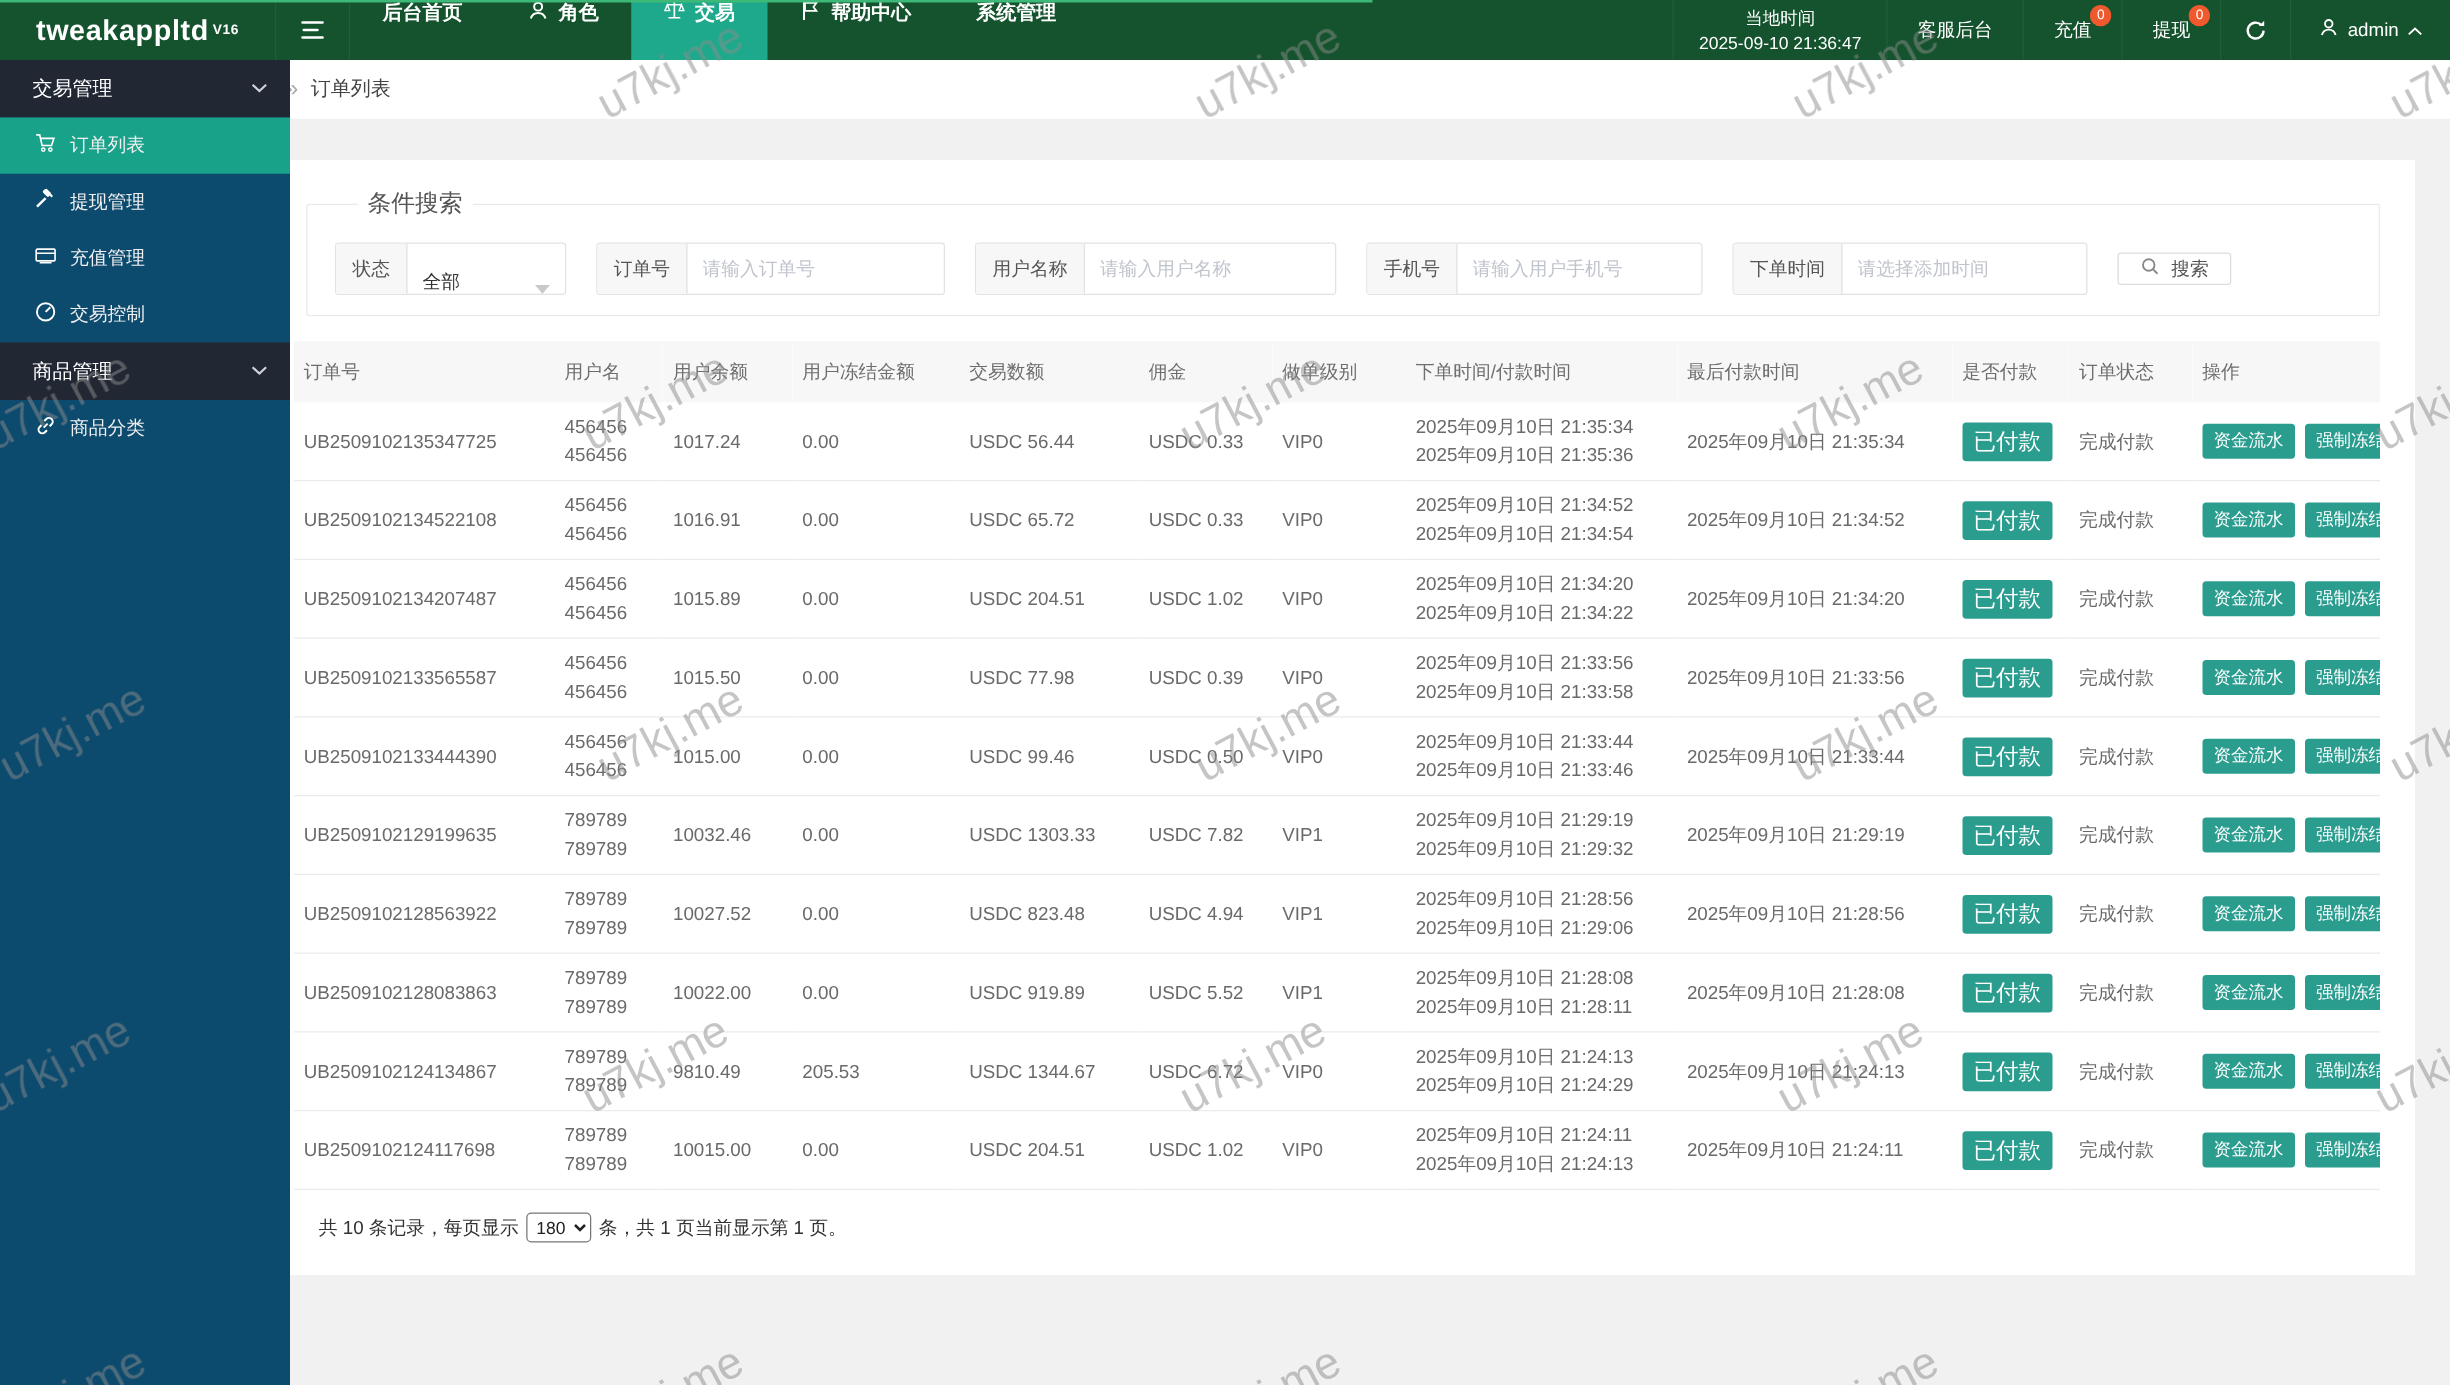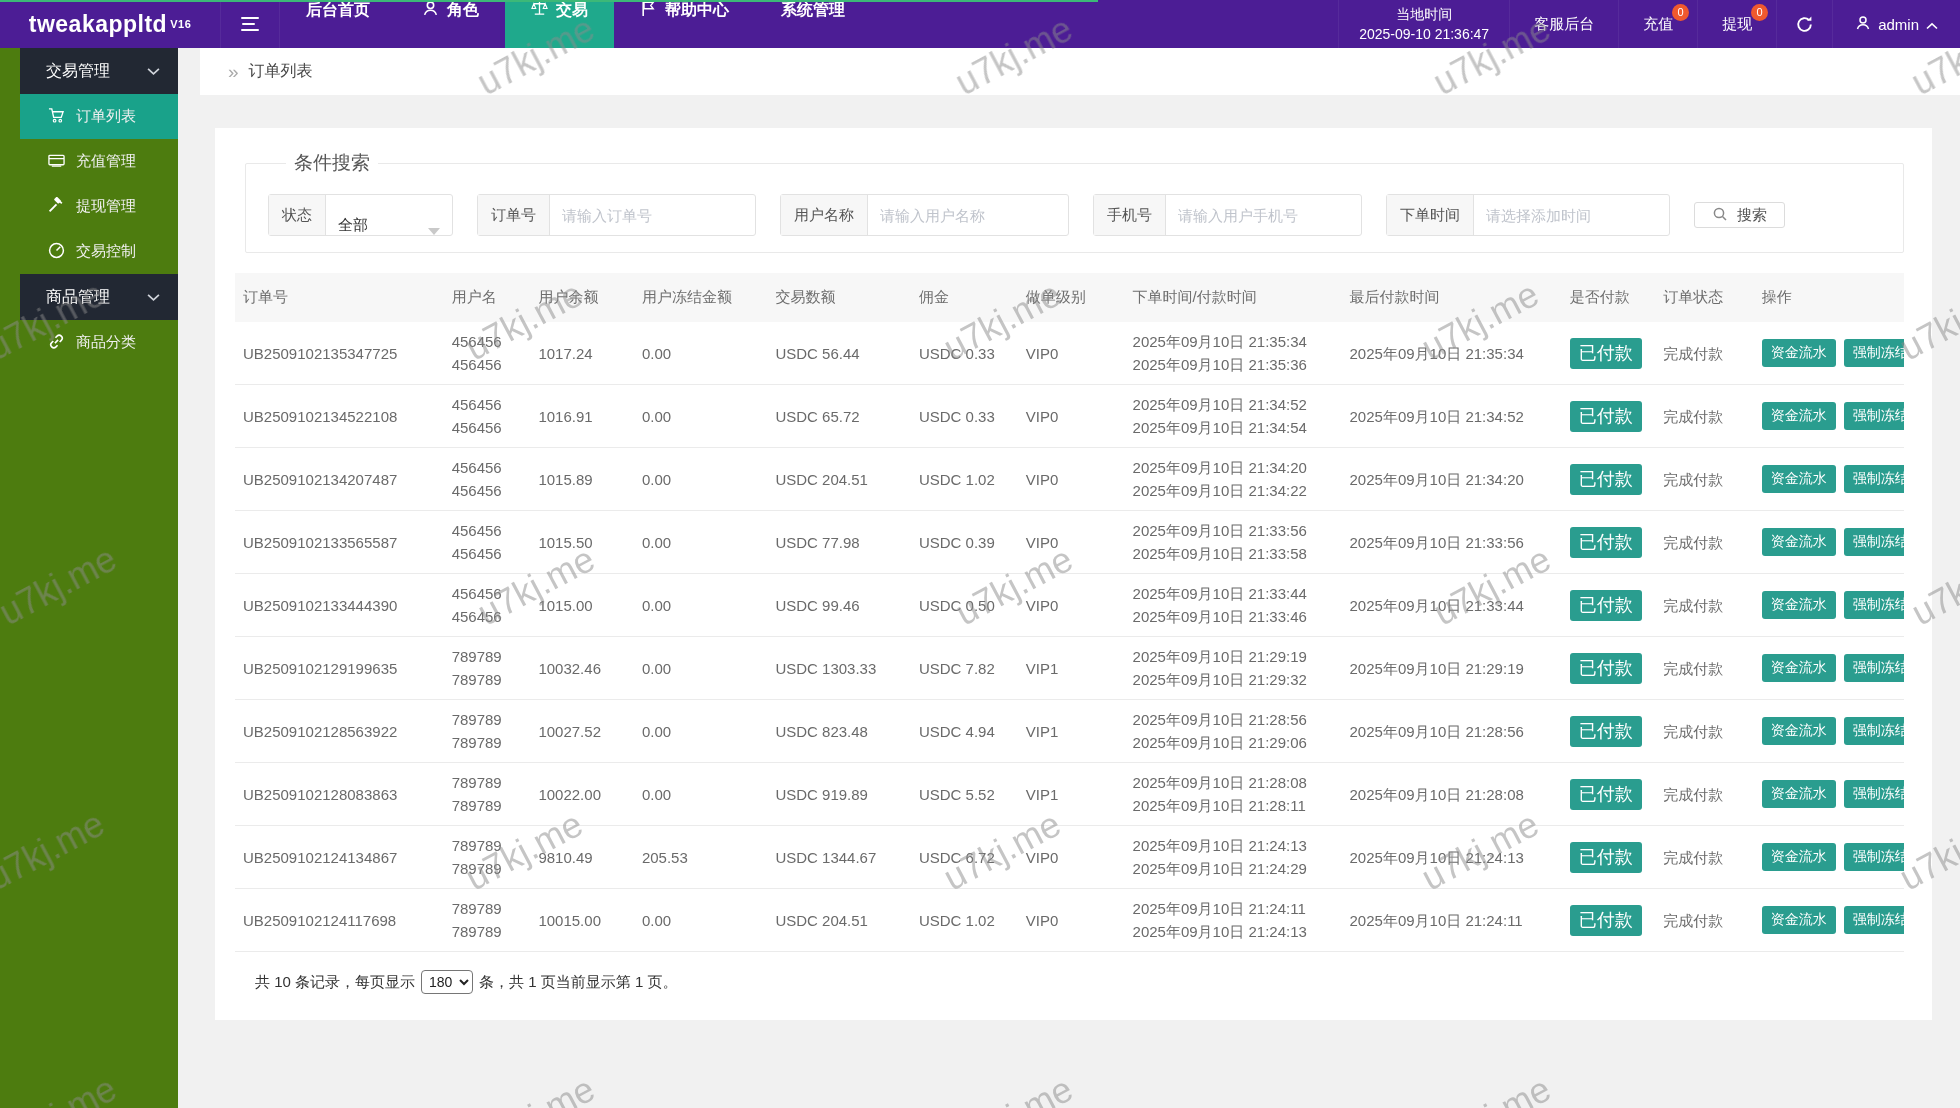--- a/index.html
+++ b/index.html
@@ -1,21 +1,21 @@
 <!DOCTYPE html>
 <html><head>
 <meta charset="utf-8">
 <style>
   * { margin:0; padding:0; box-sizing:border-box; }
   html,body { width:1960px; height:1108px; overflow:hidden;
     font-family:"Liberation Sans","DejaVu Sans",sans-serif; background:#f1f1f1; }
 
   
   .topbar { position:fixed; top:0; left:0; width:1960px; height:48px;
-    background:#4c1d95; color:#fff; display:flex; align-items:stretch; z-index:20; }
+    background:#14532d; color:#fff; display:flex; align-items:stretch; z-index:20; }
   .progress-line { position:absolute; top:0; left:0; height:2px; width:56%;
     background:#3cb878; z-index:30; }
   .logo { width:220px; display:flex; align-items:center; justify-content:center;
     font-size:23px; font-weight:bold; letter-spacing:.5px; }
   .logo sup { font-size:11px; font-weight:bold; margin-left:3px; }
   .burger { width:60px; display:flex; flex-direction:column; gap:4px;
     align-items:center; justify-content:center; cursor:pointer;
     border-left:1px solid rgba(255,255,255,.06); border-right:1px solid rgba(255,255,255,.06); }
   .burger span { height:2px; background:#fff; border-radius:1px; }
   .burger .b1 { width:18px; } .burger .b2 { width:13px; align-self:flex-start; margin-left:21px; } .burger .b3 { width:18px; }
@@ -31,22 +31,22 @@
     cursor:pointer; position:relative; border-left:1px solid rgba(255,255,255,.06); }
   .badge-dot { position:absolute; top:4px; right:8px; background:#f0592e; color:#fff;
     min-width:17px; height:17px; border-radius:9px; font-size:11px; line-height:17px;
     text-align:center; padding:0 2px; }
   .refresh-btn { display:flex; align-items:center; padding:0 18px; cursor:pointer;
     border-left:1px solid rgba(255,255,255,.06); }
   .user-block { display:flex; align-items:center; gap:7px; padding:0 22px;
     font-size:15px; cursor:pointer; border-left:1px solid rgba(255,255,255,.06); }
 
   
-  .sidebar { position:fixed; top:48px; left:0; bottom:0; width:178px;
-    background:#4d7c0f; z-index:15;padding-left:20px; }
+  .sidebar { position:fixed; top:48px; left:0; bottom:0; width:232px;
+    background:#0c4a6e; z-index:15; }
   .side-group { height:46px; display:flex; align-items:center; justify-content:space-between;
     padding:0 18px 0 26px; color:#fff; font-size:16px; cursor:pointer; background:#222833; }
   .side-item { height:45px; display:flex; align-items:center; gap:11px;
     padding-left:28px; color:#f0f0f0; font-size:15px; cursor:pointer; }
   .side-item svg { width:17px; height:17px; flex:0 0 auto; }
   .side-item.active { background:#19a28a; }
 
   
   .main { margin-left:200px; padding-top:48px; }
   .breadcrumb-bar { height:47px; background:#fff; display:flex; align-items:center;
@@ -186,33 +186,33 @@
   </div>
   <div class="side-item active">
     <span><svg viewBox="0 0 18 16" width="17" height="16">
           <path d="M1 1h3l2 9h8l2-6H5" fill="none" stroke="#fff" stroke-width="1.4"></path>
           <circle cx="7" cy="13.5" r="1.4" fill="none" stroke="#fff" stroke-width="1.2"></circle>
           <circle cx="13" cy="13.5" r="1.4" fill="none" stroke="#fff" stroke-width="1.2"></circle>
         </svg></span>
     <span>订单列表</span>
   </div>
   <div class="side-item">
-    <span><svg viewBox="0 0 18 14" width="17" height="14">
-          <rect x="1" y="1.5" width="16" height="10" rx="1" fill="none" stroke="#fff" stroke-width="1.4"></rect>
-          <path d="M4 13h10M1 5h16" stroke="#fff" stroke-width="1.3"></path>
-        </svg></span>
-    <span>充值管理</span>
-  </div>
-  <div class="side-item">
     <span><svg viewBox="0 0 16 16" width="16" height="16">
           <rect x="6" y="1" width="6" height="4" rx="1" transform="rotate(45 9 3)" fill="#fff"></rect>
           <path d="M8 7l-6.5 6.5" stroke="#fff" stroke-width="1.8"></path>
           <path d="M11 4l2 2" stroke="#fff" stroke-width="1.6"></path>
         </svg></span>
     <span>提现管理</span>
+  </div>
+  <div class="side-item">
+    <span><svg viewBox="0 0 18 14" width="17" height="14">
+          <rect x="1" y="1.5" width="16" height="10" rx="1" fill="none" stroke="#fff" stroke-width="1.4"></rect>
+          <path d="M4 13h10M1 5h16" stroke="#fff" stroke-width="1.3"></path>
+        </svg></span>
+    <span>充值管理</span>
   </div>
   <div class="side-item">
     <span><svg viewBox="0 0 16 16" width="16" height="16">
           <circle cx="8" cy="8" r="6.5" fill="none" stroke="#fff" stroke-width="1.4"></circle>
           <path d="M8 8l3.5-3.5" stroke="#fff" stroke-width="1.5"></path>
         </svg></span>
     <span>交易控制</span>
   </div>
   <div class="side-group">
     <span>商品管理</span>

